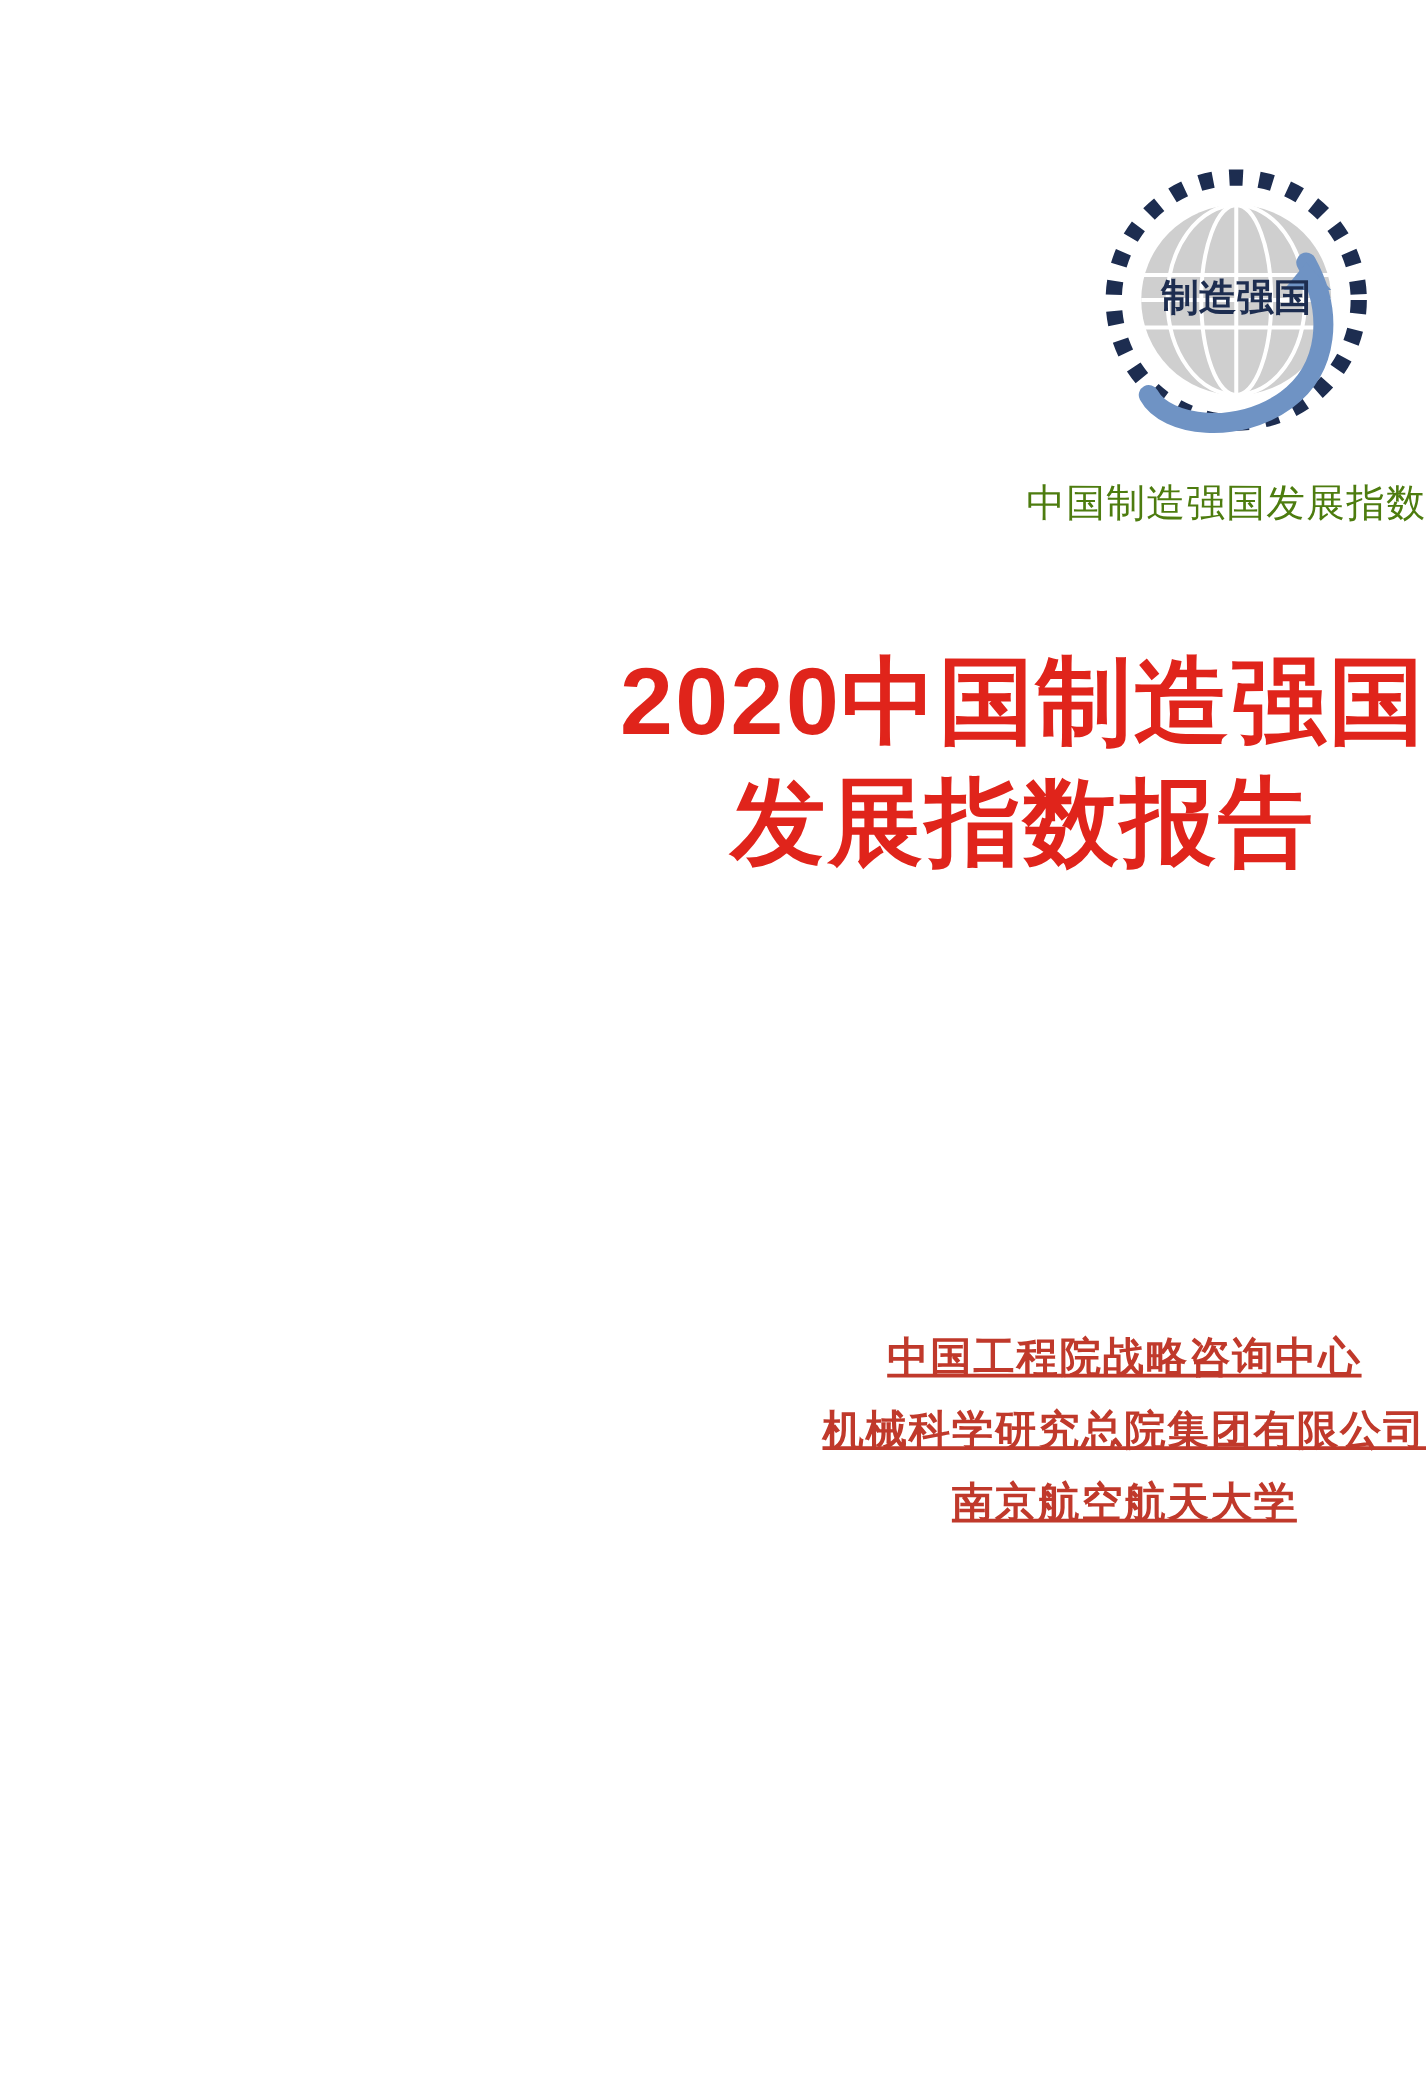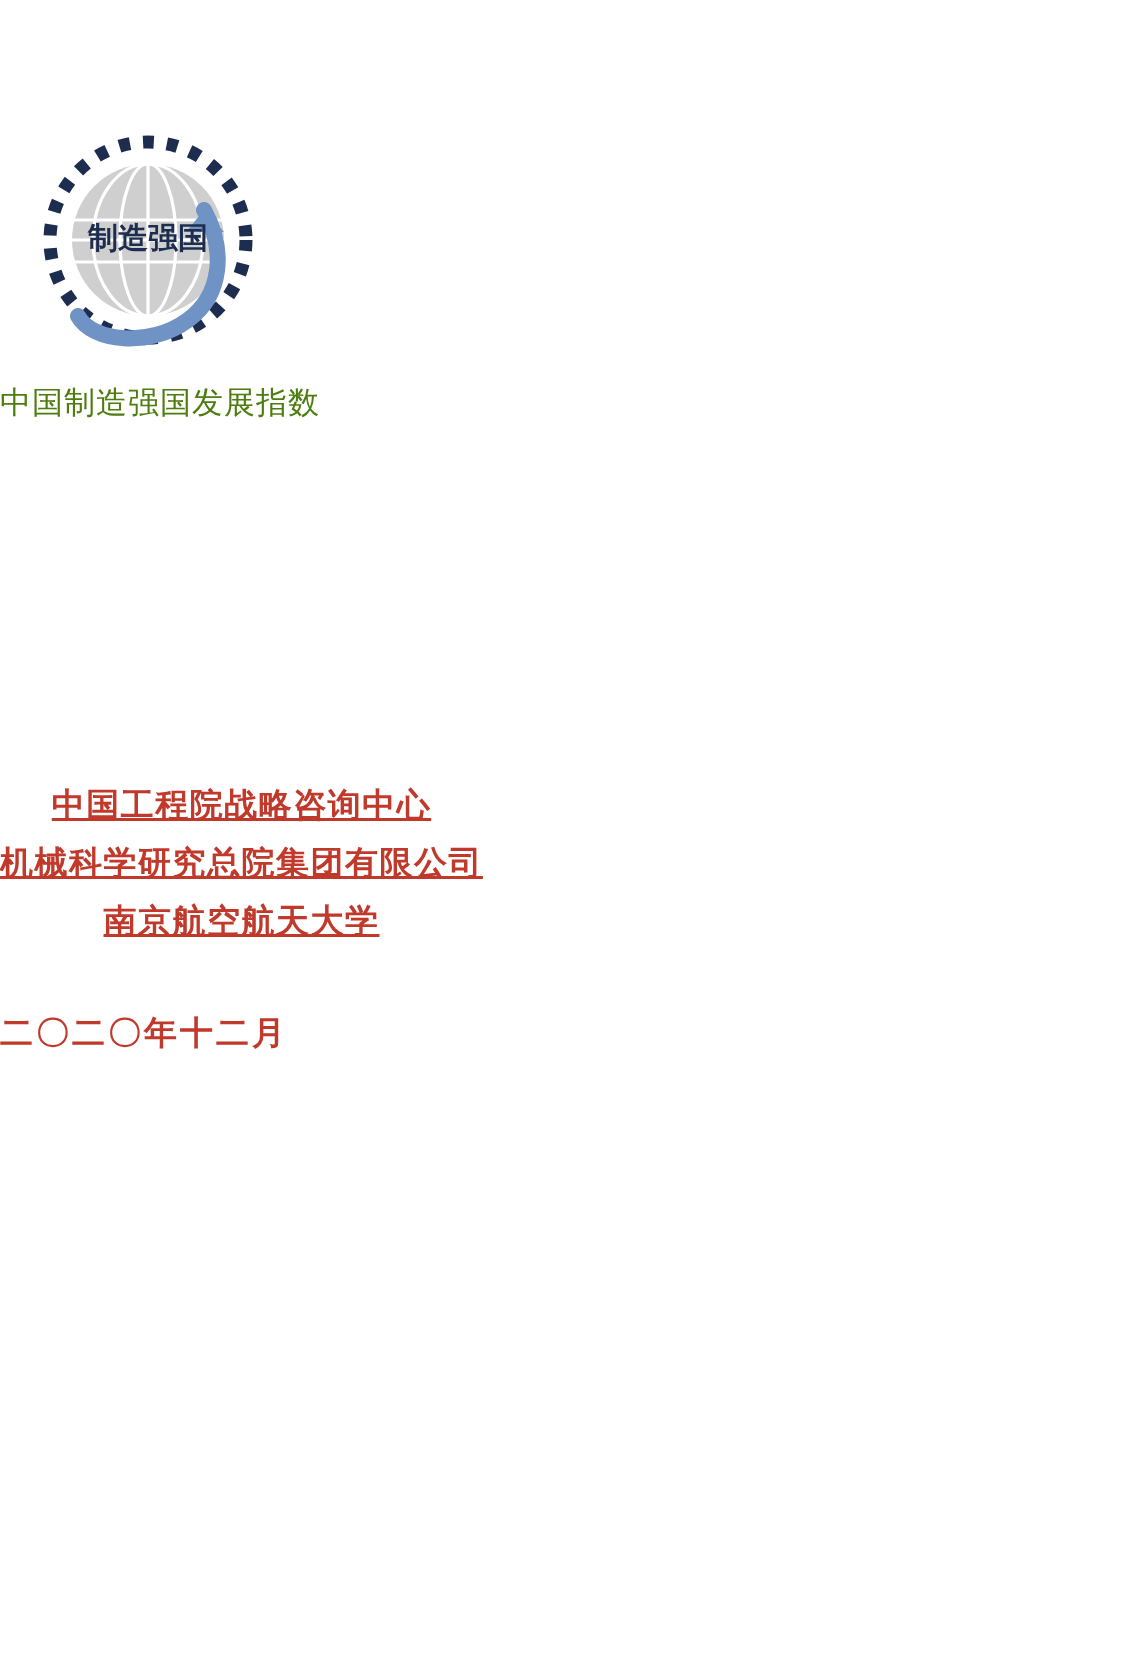--- a/index.html
+++ b/index.html
@@ -14,21 +14,21 @@
     color: #3b3b3b;
     overflow: hidden;
     position: relative;
   }
 
   .page {
     width: 1141px;
     height: 1673px;
     display: flex;
     flex-direction: column;
-    align-items: flex-start;
+    align-items: flex-end;
     box-sizing: border-box;
     padding-top: 128px;
   }
 
   
   .logo-wrap {
     width: 300px;
     height: 240px;
     position: relative;
   }
@@ -118,22 +118,25 @@
 
       <path d="M78 188 C 92 214, 150 220, 188 192 C 222 167, 226 122, 204 82" fill="none" stroke="#6f93c4" stroke-width="16" stroke-linecap="round"></path>
       <path d="M204 82 L 186 104 L 224 104 Z" fill="#6f93c4"></path>
 
       <text x="148" y="112" text-anchor="middle" dominant-baseline="middle" font-family="Liberation Sans, DejaVu Sans, sans-serif" font-size="30" font-weight="700" fill="#1d2d50">制造强国</text>
     </svg>
   </div>
 
   <div class="logo-caption">中国制造强国发展指数</div>
 
+  <div class="title-block">
+    <div class="title-line line1">2020中国制造强国</div>
+    <div class="title-line line2">发展指数报告</div>
+  </div>
 
   <div class="orgs">
     <div class="org-line">中国工程院战略咨询中心</div>
     <div class="org-line">机械科学研究总院集团有限公司</div>
     <div class="org-line">南京航空航天大学</div>
   </div>
 
-  <div class="date-line">二〇二〇年十二月</div>
 
 </div>
 
 </body></html>

